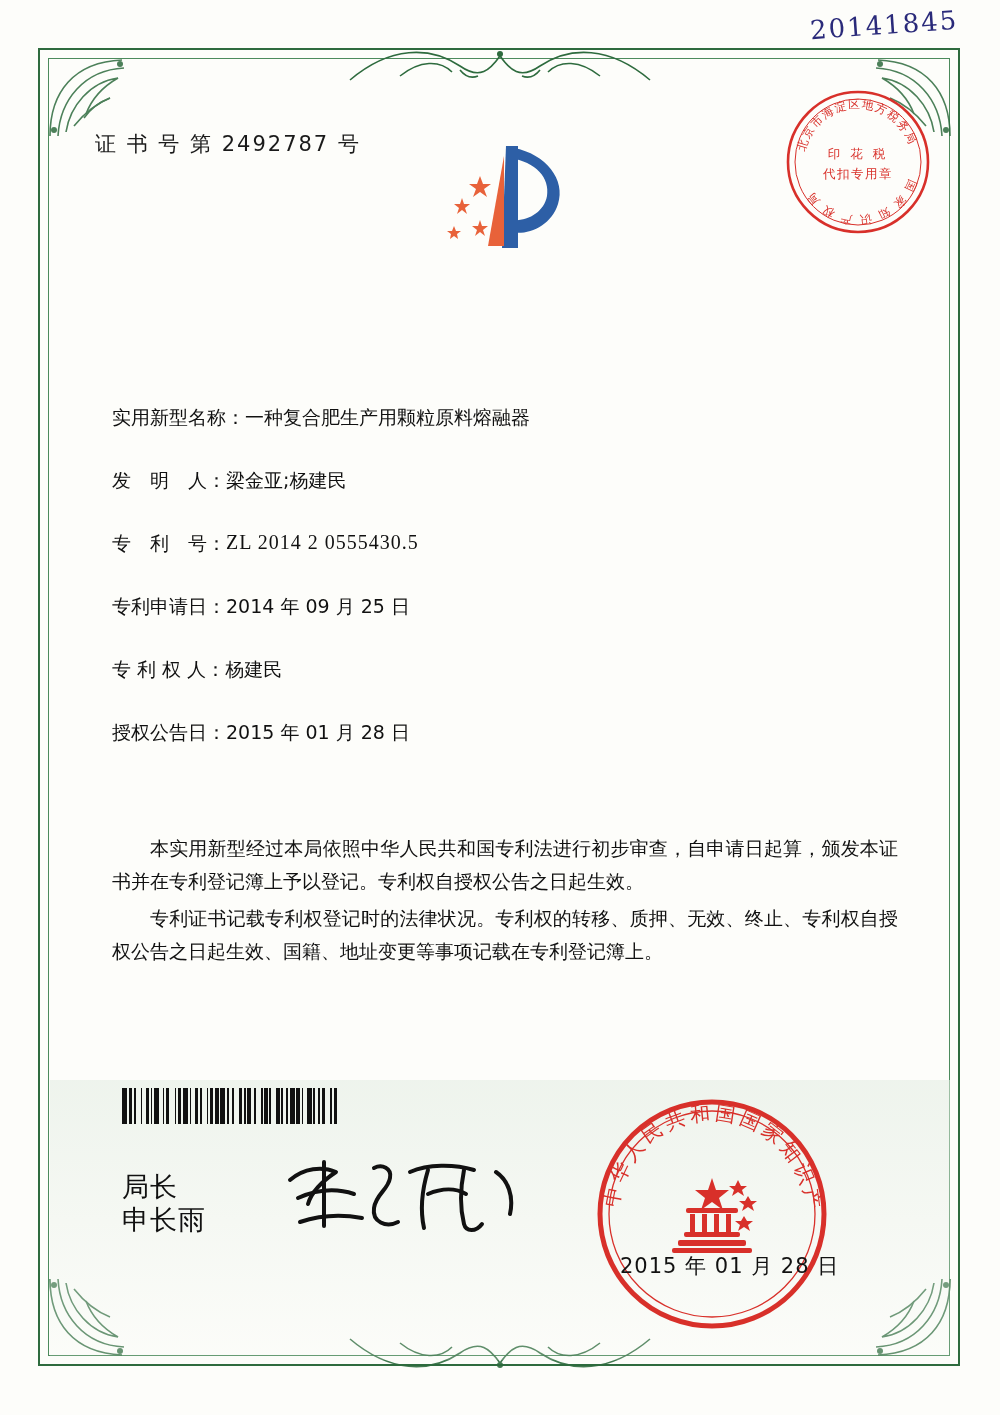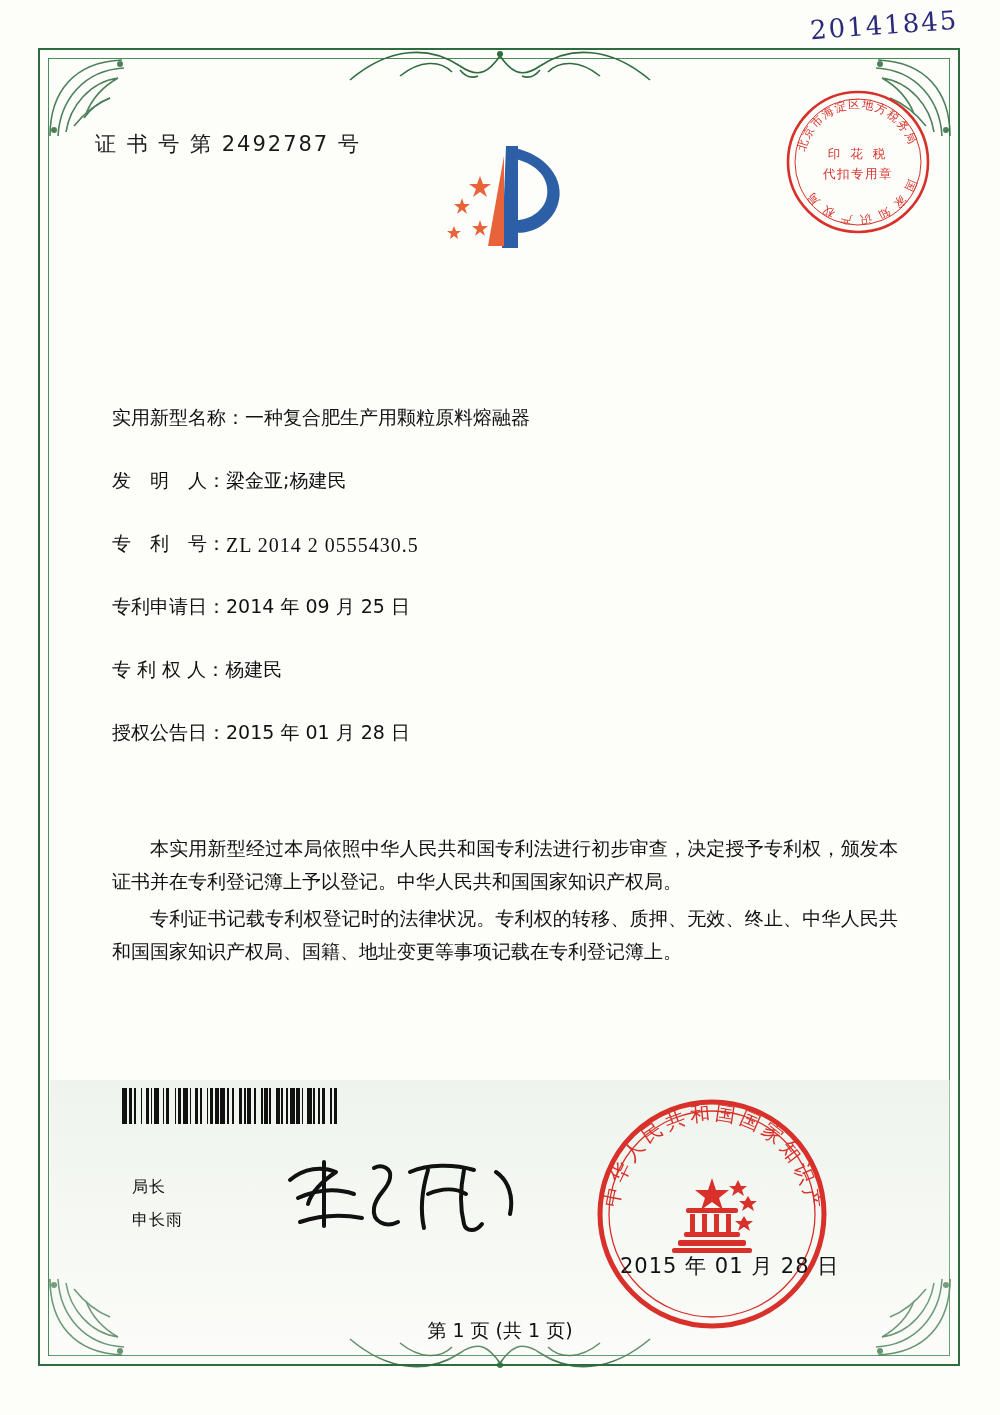--- a/index.html
+++ b/index.html
@@ -126,21 +126,21 @@
 
   
   .fields {
     position: absolute;
     left: 112px;
     top: 405px;
     width: 790px;
   }
   .field-row {
     display: flex;
-    align-items: flex-end;
+    align-items: flex-start;
     margin-bottom: 37px;
     font-family: "DejaVu Sans", sans-serif;
     font-size: 19px;
     color: #111;
   }
   .field-label {
     white-space: pre;
   }
   .field-value {
     white-space: pre;
@@ -181,24 +181,24 @@
   }
   .barcode i {
     display: block;
     height: 100%;
     background: #111;
   }
 
   
   .sign-block {
     position: absolute;
-    left: 132px;
+    left: 122px;
     top: 1170px;
     font-family: "DejaVu Sans", sans-serif;
-    font-size: 16px;
+    font-size: 27px;
     line-height: 33px;
     color: #111;
     letter-spacing: 1px;
   }
   .signature {
     position: absolute;
     left: 278px;
     top: 1146px;
     width: 250px;
     height: 92px;
@@ -375,22 +375,22 @@
       <span class="field-label">专 利 权 人：</span>
       <span class="field-value">杨建民</span>
     </div>
     <div class="field-row">
       <span class="field-label">授权公告日：</span>
       <span class="field-value">2015 年 01 月 28 日</span>
     </div>
   </div>
 
   <div class="paragraphs">
-    <p>本实用新型经过本局依照中华人民共和国专利法进行初步审查，决定授予专利权，颁发本证书并在专利登记簿上予以登记。中华人民共和国国家知识产权局。</p>
-    <p>专利证书记载专利权登记时的法律状况。专利权的转移、质押、无效、终止、中华人民共和国国家知识产权局、国籍、地址变更等事项记载在专利登记簿上。</p>
+    <p>本实用新型经过本局依照中华人民共和国专利法进行初步审查，自申请日起算，颁发本证书并在专利登记簿上予以登记。专利权自授权公告之日起生效。</p>
+    <p>专利证书记载专利权登记时的法律状况。专利权的转移、质押、无效、终止、专利权自授权公告之日起生效、国籍、地址变更等事项记载在专利登记簿上。</p>
   </div>
 
   <div class="paper-shade"></div>
 
   <div class="barcode" id="barcode">
       <i style="width: 5.1px; background: rgb(17, 17, 17);"></i>
       <i style="width: 1.7px; background: transparent;"></i>
       <i style="width: 3.4px; background: rgb(17, 17, 17);"></i>
       <i style="width: 1.7px; background: transparent;"></i>
       <i style="width: 1.7px; background: rgb(17, 17, 17);"></i>
@@ -512,14 +512,13 @@
         <rect x="122" y="120" width="5" height="18"></rect>
         <rect x="134" y="120" width="5" height="18"></rect>
         <rect x="94" y="114" width="52" height="5" rx="2"></rect>
         <rect x="80" y="154" width="80" height="5" rx="2"></rect>
       </g>
     </svg>
   </div>
 
   <div class="seal-date">2015 年 01 月 28 日</div>
 
-  <div class="page-footer">第 1 页 (共 1 页)</div>
 </div>
 
 </body></html>

